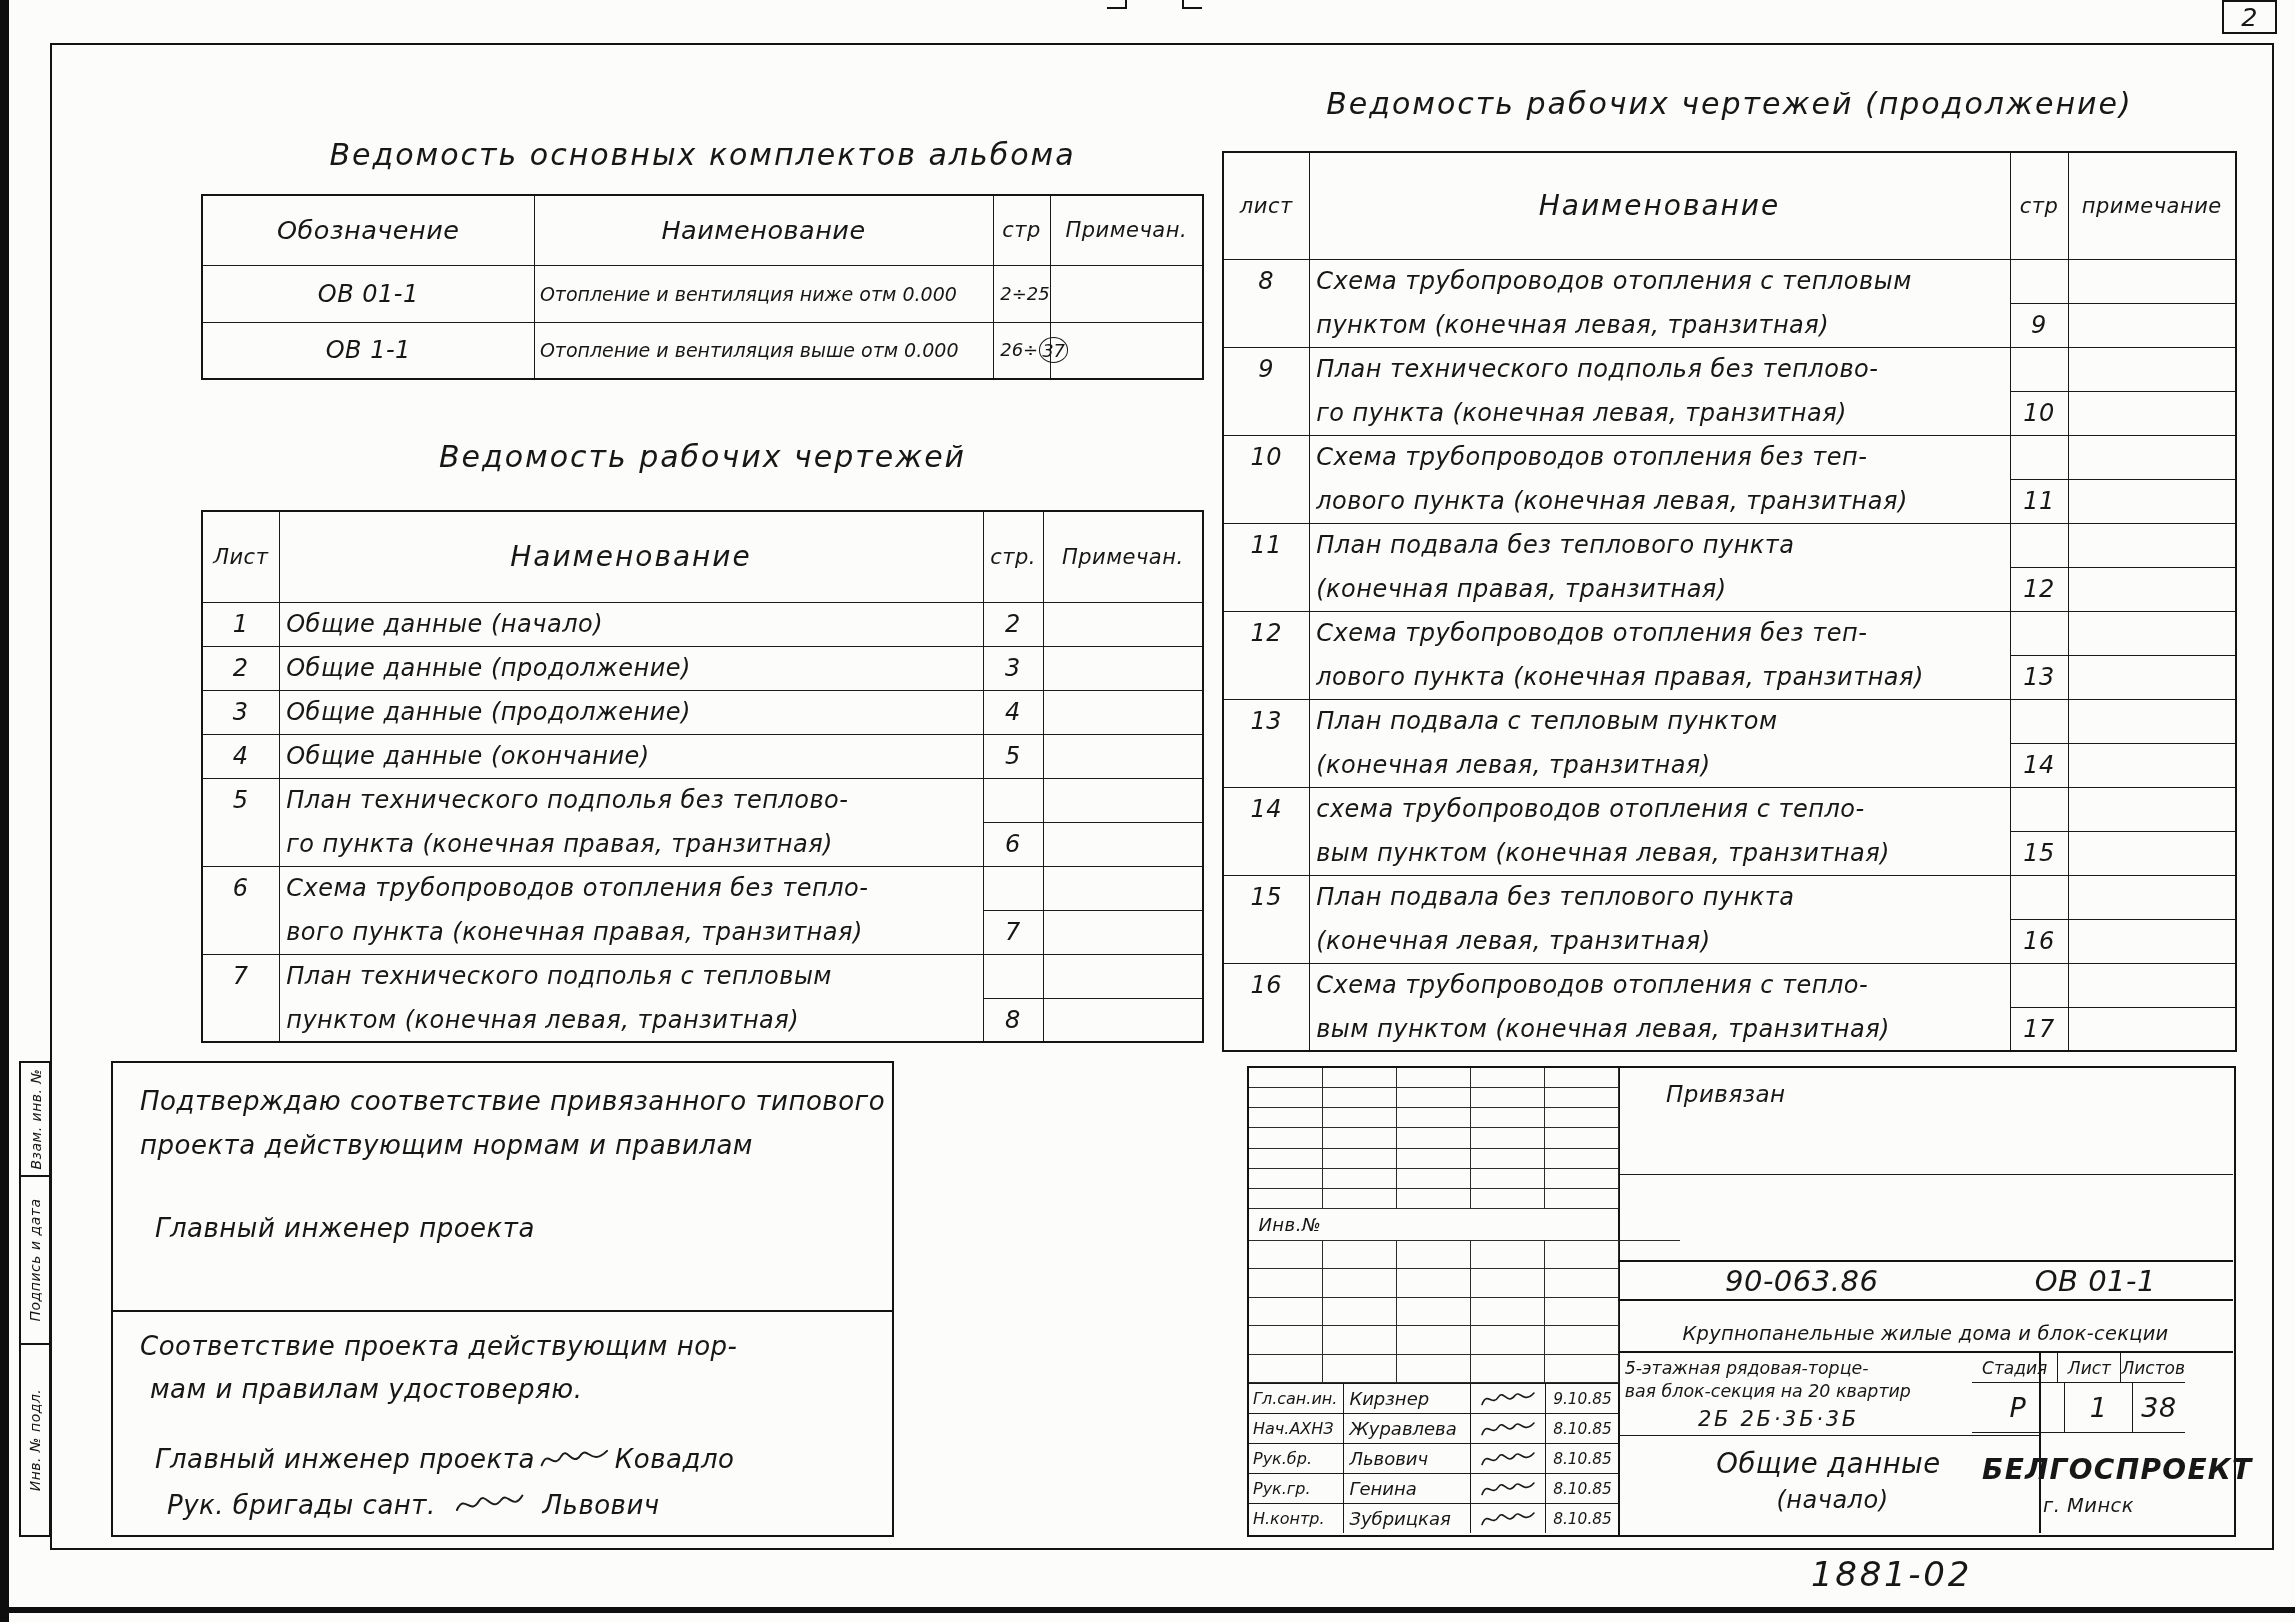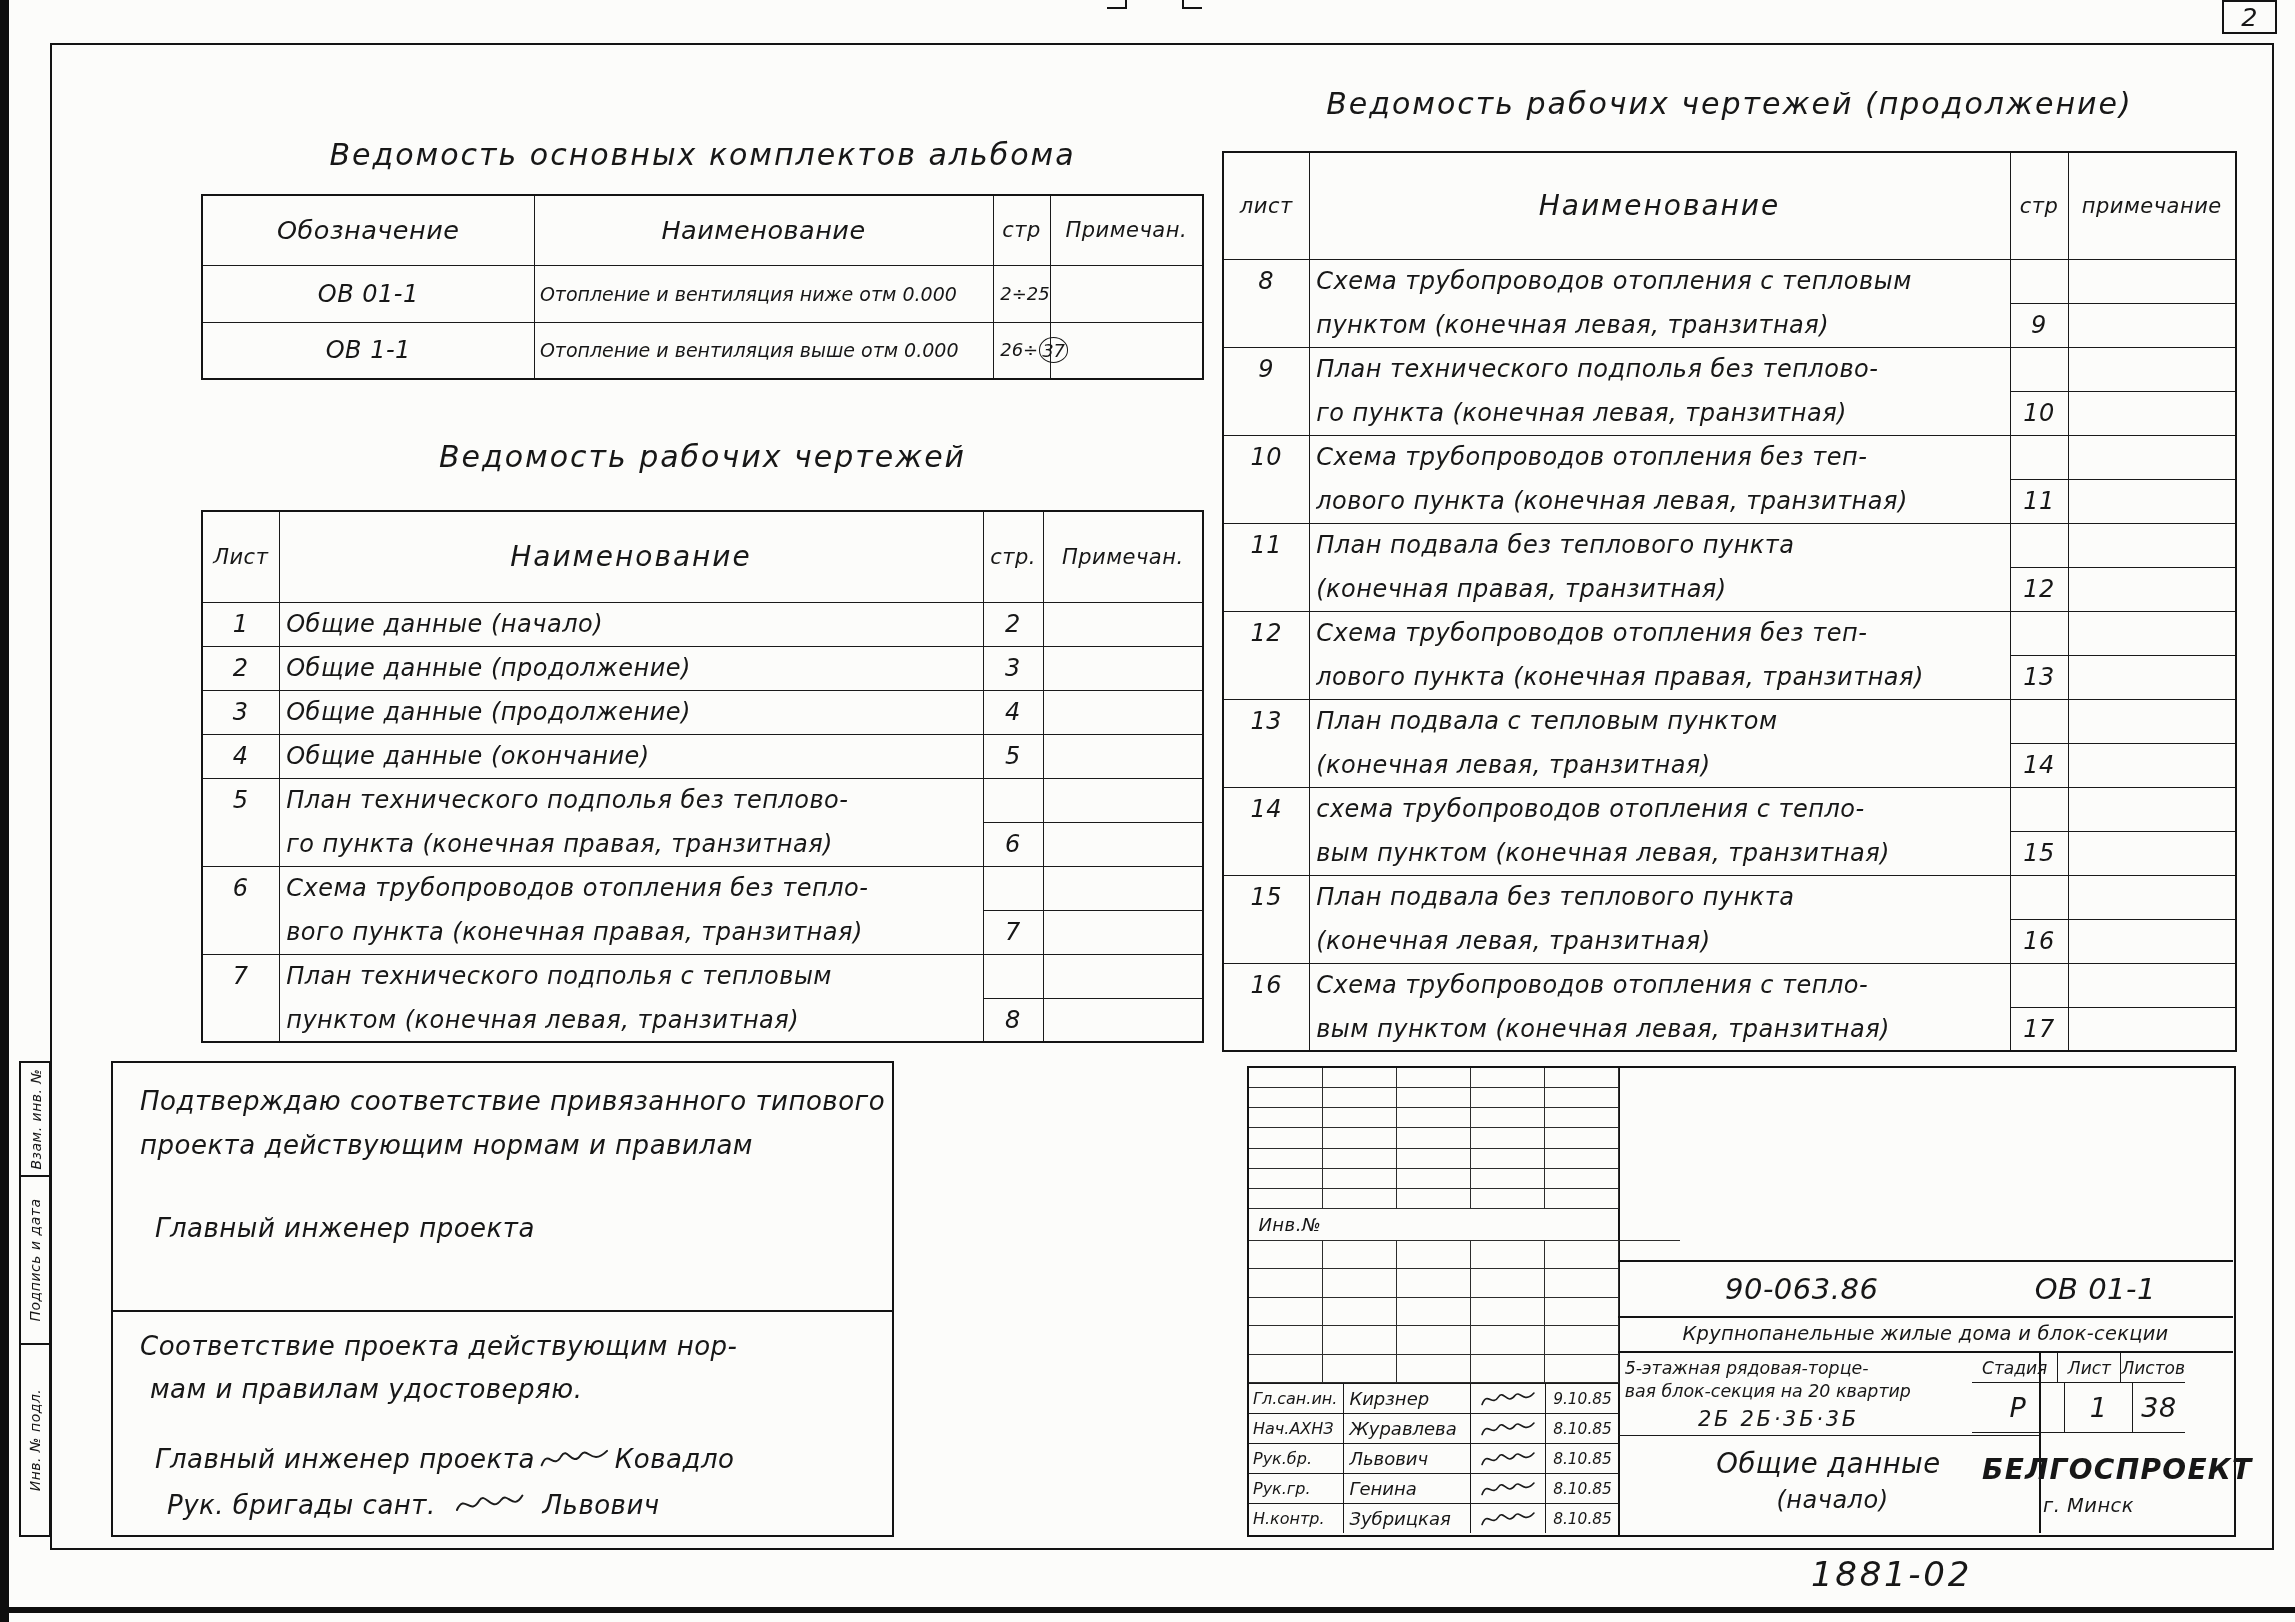--- a/index.html
+++ b/index.html
@@ -89,21 +89,21 @@
   .sig-row{flex:1;display:flex;border-top:1.5px solid #1a1a1a;align-items:stretch;}
   .sig-role{width:95px;border-right:1.5px solid #1a1a1a;font-size:16px;display:flex;align-items:center;padding-left:4px;letter-spacing:0;}
   .sig-name{width:127px;border-right:1.5px solid #1a1a1a;font-size:18px;display:flex;align-items:center;padding-left:5.4px;letter-spacing:0;}
   .sig-mark{width:75px;border-right:1.5px solid #1a1a1a;display:flex;align-items:center;justify-content:center;}
   .sig-mark svg{width:60px;height:21.5px;}
   .sig-date{flex:1;font-size:15.4px;display:flex;align-items:center;justify-content:center;letter-spacing:0;}
 
   .tb-pv{position:absolute;left:369px;top:0;width:615px;height:107px;border-bottom:1.5px solid #1a1a1a;
          padding:13.4px 0 0 48px;font-size:23px;}
   .tb-pv-empty{position:absolute;left:369px;top:107px;width:615px;height:87px;border-bottom:2px solid #131313;}
-  .tb-nums{position:absolute;left:369px;top:194px;width:615px;height:56px;border-bottom:2px solid #131313;
+  .tb-nums{position:absolute;left:369px;top:194px;width:615px;height:39px;border-bottom:2px solid #131313;
            display:flex;align-items:center;justify-content:space-between;padding:0 77px 0 107px;font-size:29px;}
   .tb-series{position:absolute;left:369px;top:248px;width:615px;height:37px;border-bottom:2px solid #131313;
              display:flex;align-items:center;justify-content:center;font-size:19.4px;white-space:nowrap;letter-spacing:0.3px;}
   .tb-desc{position:absolute;left:369px;top:285px;width:423px;height:180px;border-right:2px solid #131313;}
   .tb-desc .desc-l1{position:absolute;left:6.7px;top:5.4px;font-size:17.4px;letter-spacing:0;white-space:nowrap;}
   .tb-desc .desc-l2{position:absolute;left:6.7px;top:28px;font-size:17.4px;letter-spacing:0;white-space:nowrap;}
   .tb-desc .desc-code{position:absolute;left:80px;top:54px;font-size:21px;letter-spacing:2.7px;}
   .tb-desc .desc-divider{position:absolute;left:0;right:0;top:82px;border-top:1.5px solid #1a1a1a;}
   .tb-desc .sheet-title1{position:absolute;left:0;top:94px;width:100%;text-align:center;font-size:27.5px;}
   .tb-desc .sheet-title2{position:absolute;left:4px;top:133px;width:100%;text-align:center;font-size:24px;}
@@ -527,20 +527,23 @@
           <div class="sig-name">Зубрицкая</div>
           <div class="sig-mark">
             <svg viewBox="0 0 90 34">
               <path d="M4 26 C 12 4, 20 30, 30 14 C 38 2, 44 28, 56 12 C 64 2, 70 26, 86 8" fill="none" stroke="#1c1c1c" stroke-width="2.6" stroke-linecap="round"></path>
             </svg>
           </div>
           <div class="sig-date">8.10.85</div>
         </div>
       </div>
 
+    <div class="tb-pv">
+      <span>Привязан</span>
+    </div>
     <div class="tb-pv-empty"></div>
     <div class="tb-nums">
       <span>90-063.86</span>
       <span>ОВ 01-1</span>
     </div>
     <div class="tb-series">Крупнопанельные жилые дома и блок-секции</div>
     <div class="tb-desc">
       <div class="desc-l1">5-этажная рядовая-торце-</div>
       <div class="desc-l2">вая блок-секция на 20 квартир</div>
       <div class="desc-code">2Б 2Б·3Б·3Б</div>

